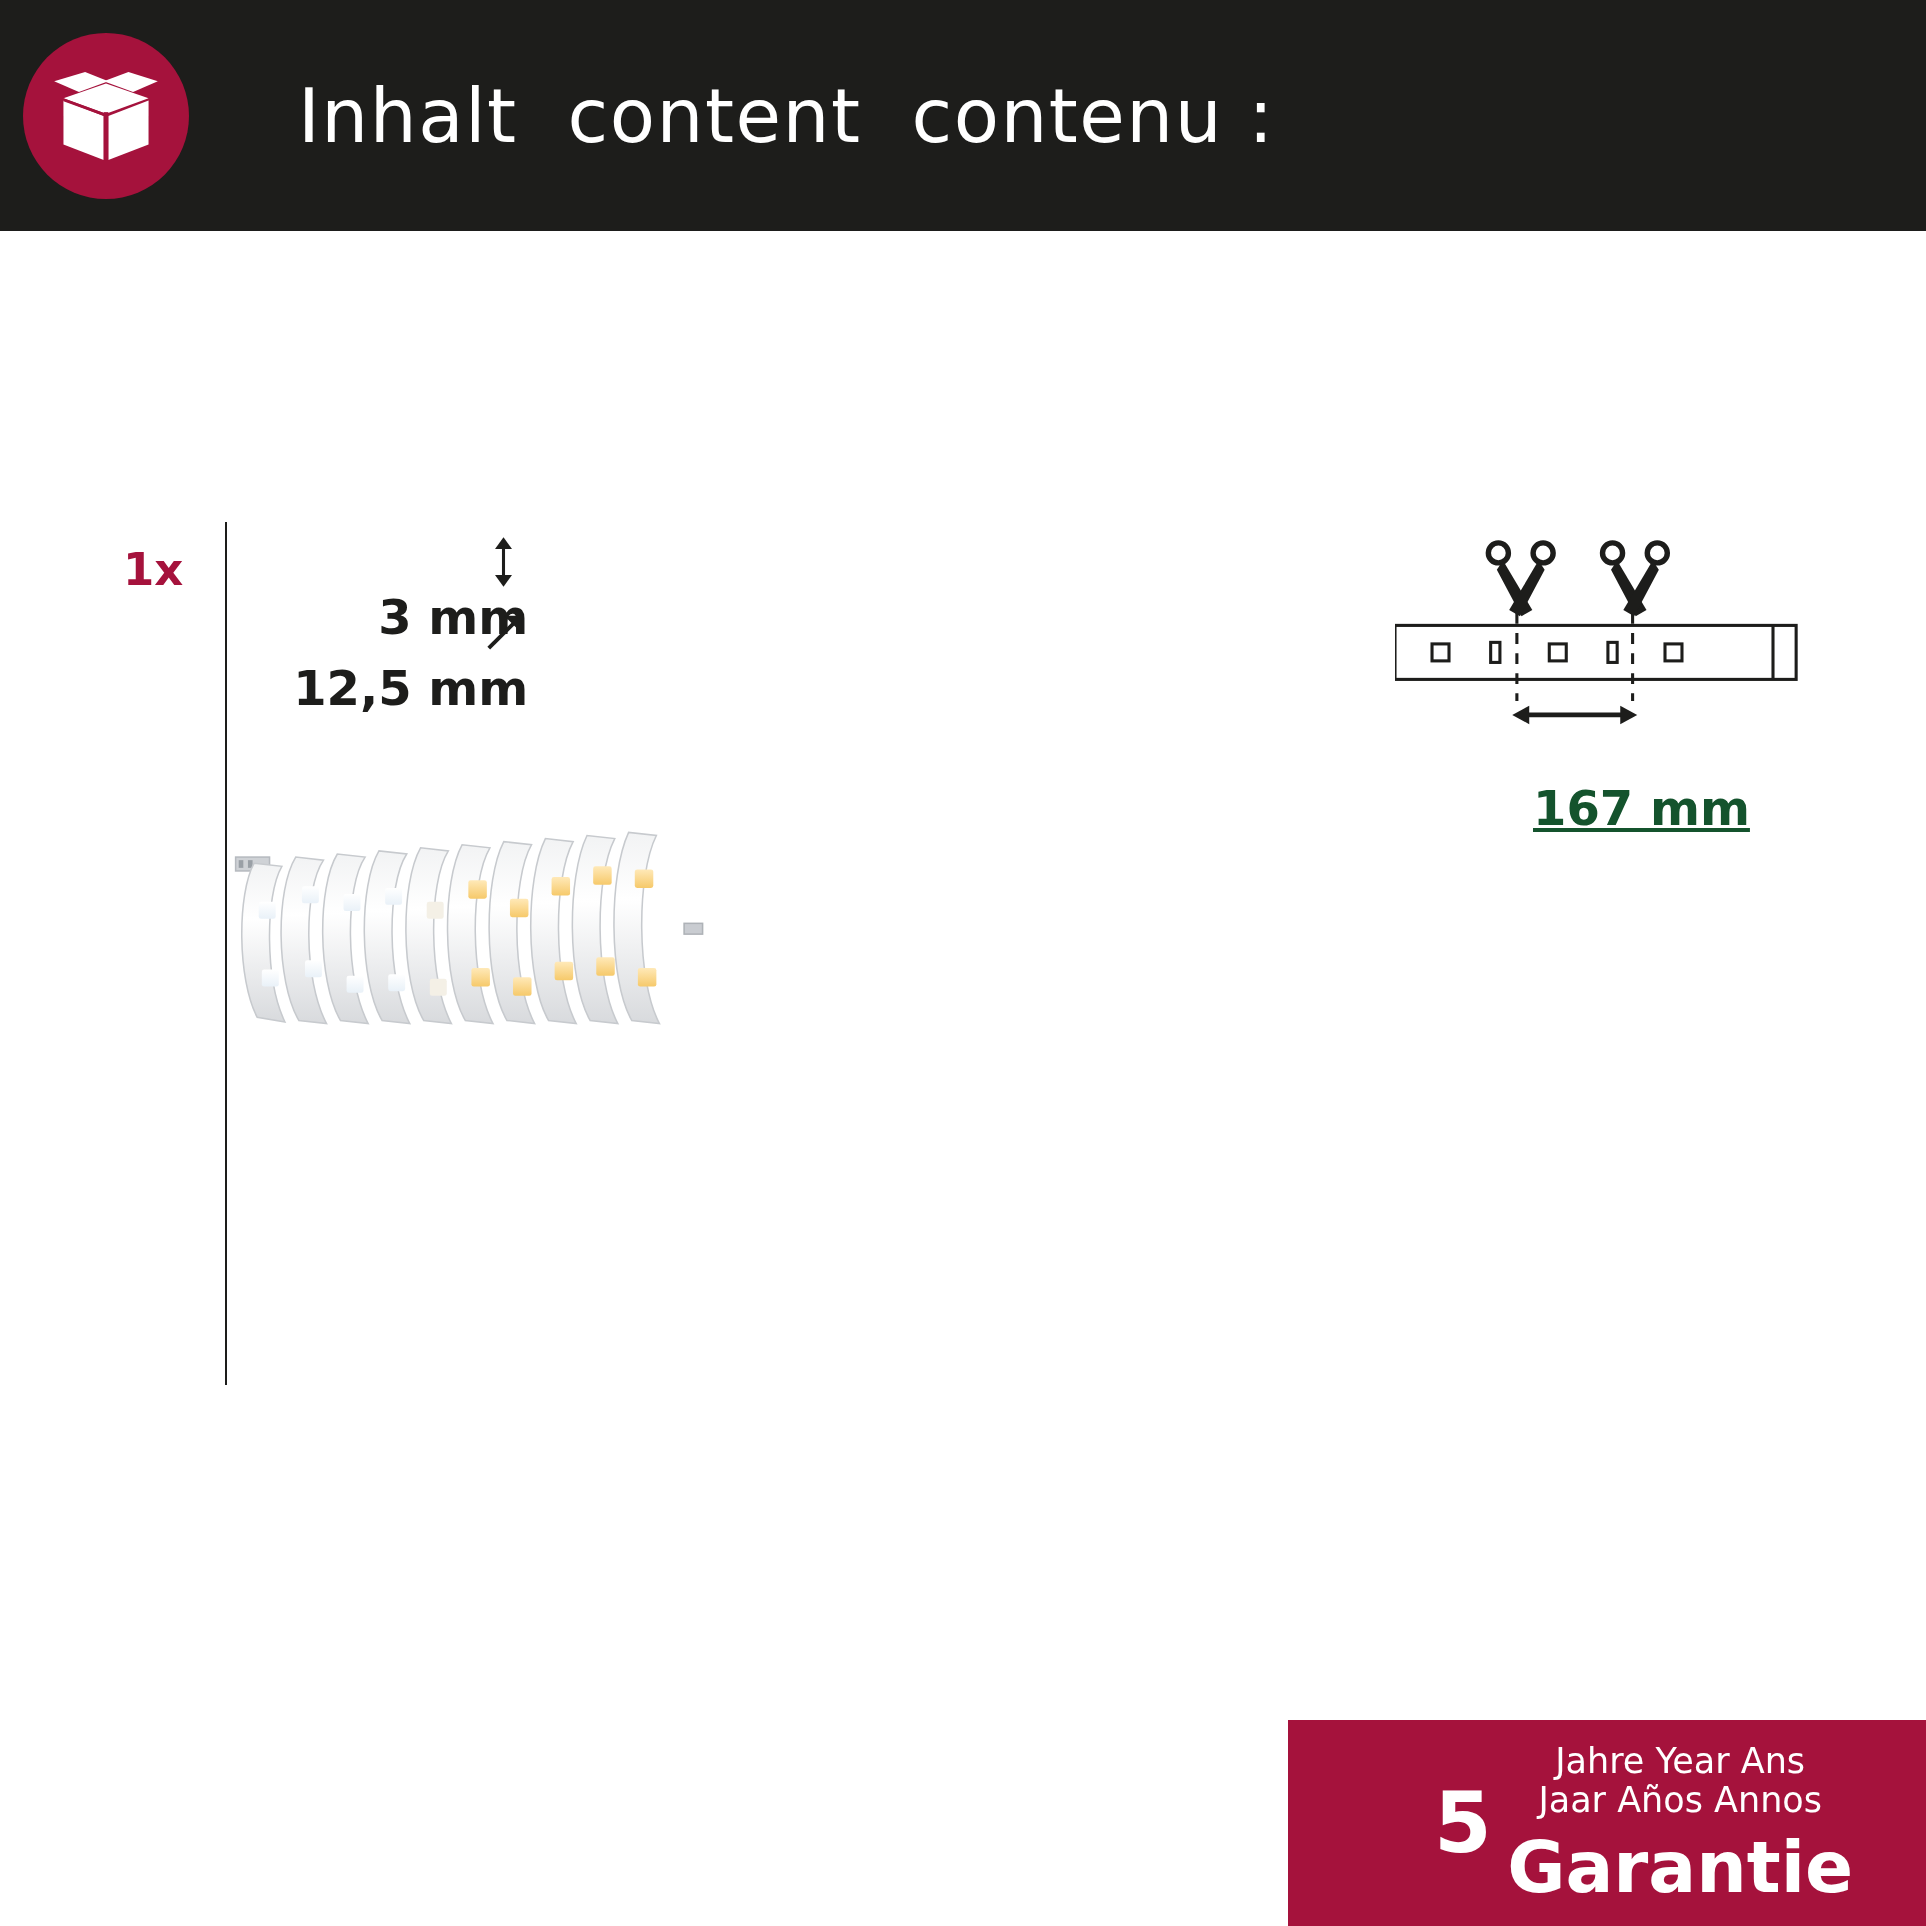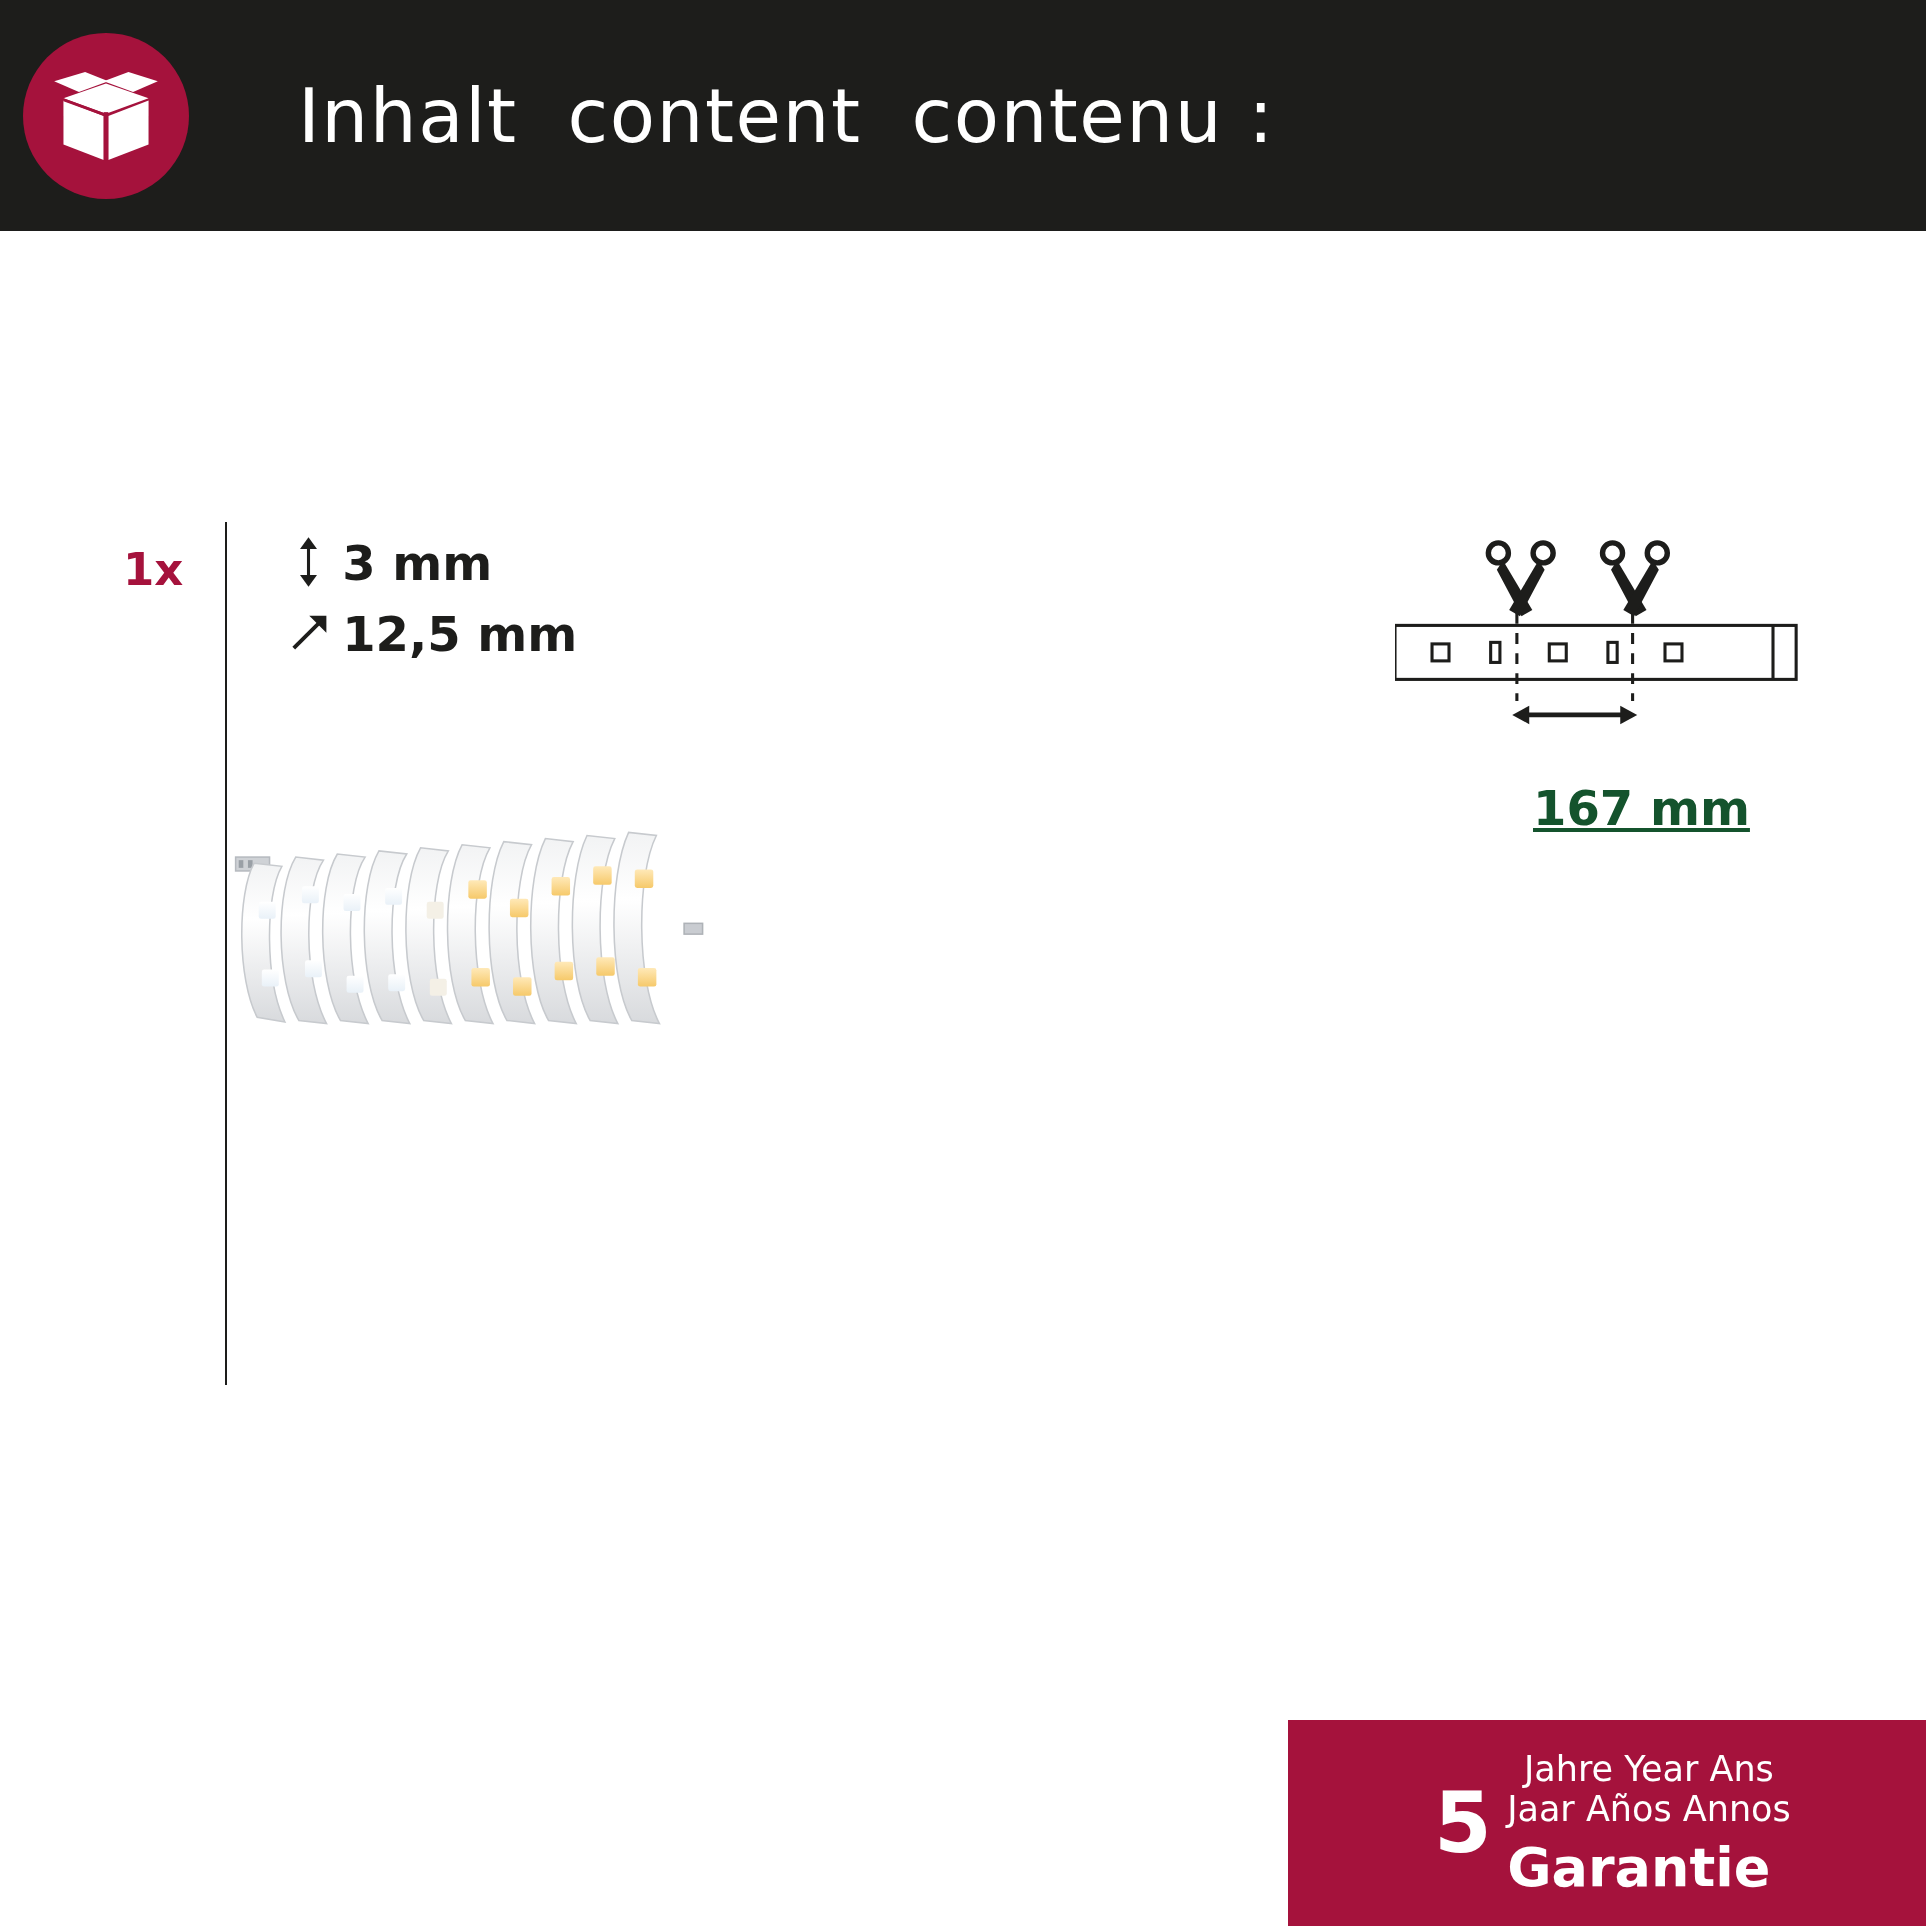--- a/index.html
+++ b/index.html
@@ -77,22 +77,23 @@
   }
 
   
   .dims {
     position: absolute;
     left: 284px;
     top: 304px;
   }
   .dim-row {
     display: flex;
-    align-items: flex-start;
+    align-items: flex-end;
     height: 71px;
+    flex-direction: column;
   }
   .dim-icon {
     width: 49px;
     height: 54px;
     flex: none;
     display: flex;
     align-items: center;
     justify-content: center;
   }
   .dim-text {
@@ -159,21 +160,21 @@
     justify-content: center;
   }
   .warranty-l1, .warranty-l2 {
     font-size: 35px;
     line-height: 1.12;
     font-family: "DejaVu Sans", sans-serif;
     white-space: pre;
     text-align: center;
   }
   .warranty-big {
-    font-size: 54px;
+    font-size: 71px;
     font-weight: bold;
     line-height: 1.05;
     margin-top: 11px;
     font-family: "DejaVu Sans", sans-serif;
   }
 </style>
 </head>
 <body>
 
 <div class="header">

